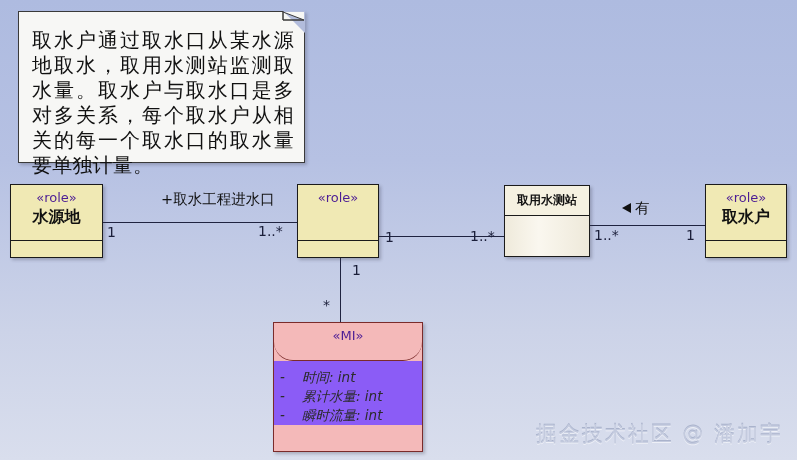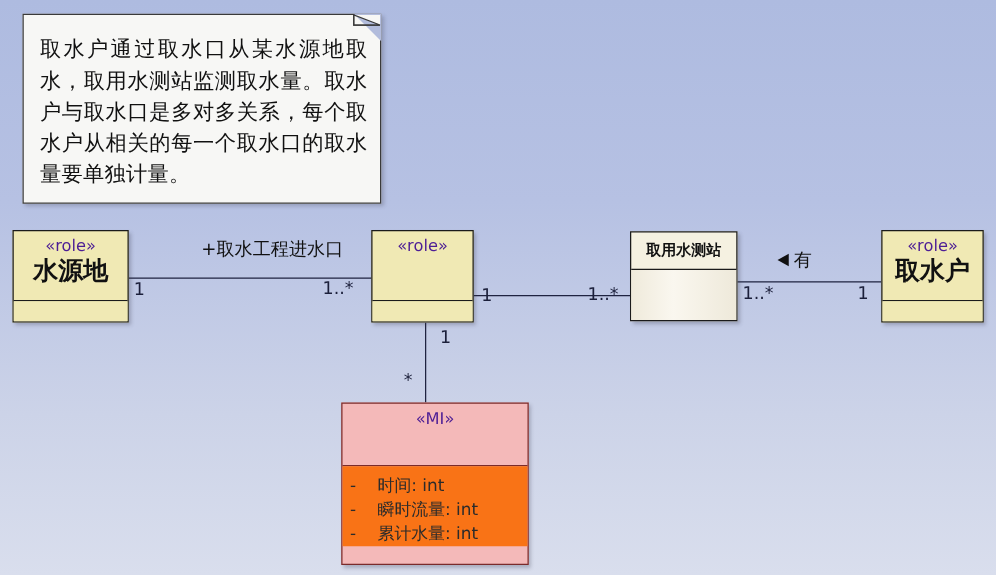--- a/index.html
+++ b/index.html
@@ -46,21 +46,21 @@
     right: -1px;
     top: -1px;
     width: 31px;
     height: 31px;
   }
   .note-text {
     position: absolute;
     left: 13px;
     top: 16px;
     width: 262px;
-    font-size: 17px;
+    font-size: 20px;
     line-height: 25px;
     color: #111;
     letter-spacing: 0.2px;
     text-align: justify;
     white-space: pre-wrap;
     font-family: "DejaVu Sans", "Liberation Sans", sans-serif;
   }
 
   
   .cls {
@@ -74,21 +74,21 @@
     border-bottom: 1.4px solid #1b1b1b;
     text-align: center;
     padding-top: 4px;
   }
   .cls .stereo {
     font-size: 13px;
     color: #4c1d95;
     line-height: 17px;
   }
   .cls .cname {
-    font-size: 20px;
+    font-size: 16px;
     font-weight: bold;
     color: #111;
     line-height: 21px;
   }
   .cls .body {
     box-sizing: border-box;
   }
   .cls .attr {
     font-size: 13.5px;
     color: #2b2b2b;
@@ -101,21 +101,21 @@
     width: 22px;
     text-align: left;
   }
 
   .role-box { background: #f0e9b4; }
   .role-box .body { background: #f0e9b4; }
   .plain-box { background: #f5f1e1; }
   .plain-box .body { background: linear-gradient(to right,#efeadb 0%,#faf7ef 40%,#eee9da 100%); }
   .mi-box { background: #f4b9b9; border-color: #7a2b2b; }
   .mi-box .head { border-bottom-color: #7a2b2b; }
-  .mi-box .body { background: #f97316; }
+  .mi-box .body { background: #8b5cf6; font-style: italic; }
 
   
   .line-h {
     position: absolute;
     height: 0;
     border-top: 1.3px solid #1f2340;
   }
   .line-v {
     position: absolute;
     width: 0;
@@ -215,30 +215,31 @@
 
   <div class="cls role-box" style="left:705px; top:184px; width:82px; height:74px;">
     <div class="head" style="height:56px;">
       <div class="stereo">«role»</div>
       <div class="cname">取水户</div>
     </div>
     <div class="body" style="height:16px;"></div>
   </div>
 
   <div class="cls mi-box" style="left:273px; top:322px; width:150px; height:130px;">
-    <div class="head" style="height:50px;">
+    <div class="head" style="height:38px;border-radius:22px;">
       <div class="stereo">«MI»</div>
     </div>
     <div class="body" style="padding-top:7px;">
       <div class="attr">
         <span class="vis">-</span><span>时间: int</span>
       </div>
       <div class="attr">
+        <span class="vis">-</span><span>累计水量: int</span>
+      </div>
+      <div class="attr">
         <span class="vis">-</span><span>瞬时流量: int</span>
       </div>
-      <div class="attr">
-        <span class="vis">-</span><span>累计水量: int</span>
-      </div>
-    </div>
-  </div>
-
+    </div>
+  </div>
+
+  <div class="watermark">掘金技术社区 @ 潘加宇</div>
 
 </div>
 
 </body></html>

